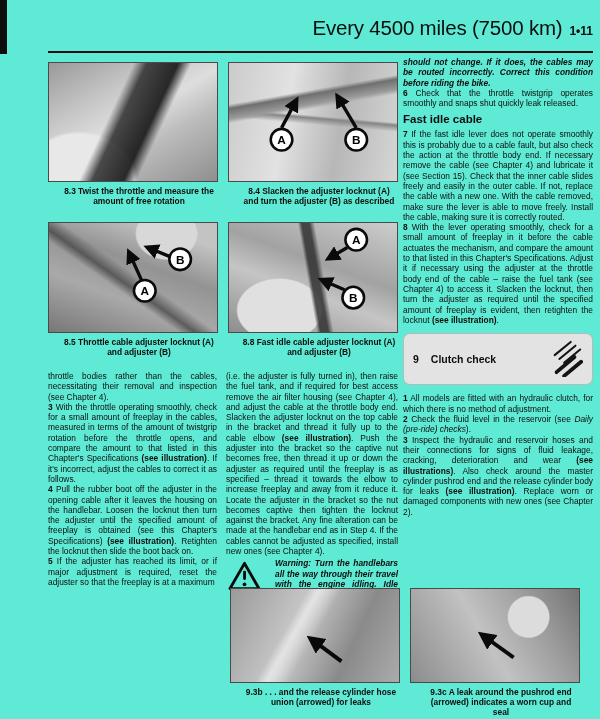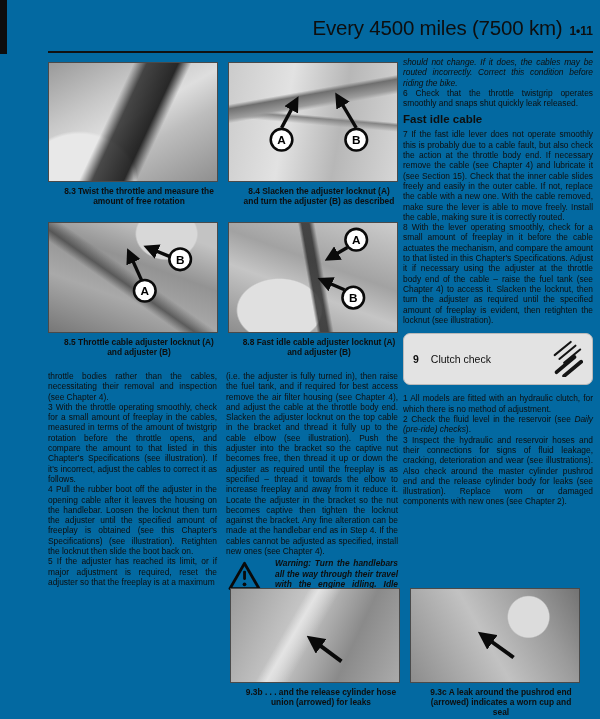--- a/index.html
+++ b/index.html
@@ -1,16 +1,16 @@
 <!DOCTYPE html>
 <html><head>
 <meta charset="utf-8">
 <style>
   html,body{margin:0;padding:0;background:#ffffff;}
-  .page{position:relative;width:600px;height:719px;background:#0369a1;overflow:hidden;
+  .page{position:relative;width:600px;height:719px;background:#5eead4;overflow:hidden;
         font-family:"Liberation Sans",sans-serif;color:#0e0e0e;}
   .corner-tab{position:absolute;left:0;top:0;width:7px;height:54px;background:#0d0d0d;}
   .header{position:absolute;left:48px;top:16px;width:545px;text-align:right;white-space:nowrap;}
   .title{font-size:20.5px;letter-spacing:-0.2px;}
   .pagenum{font-size:12px;font-weight:bold;margin-left:7px;}
   .rule{position:absolute;left:48px;top:51px;width:545px;height:2px;background:#111;}
 
   .fig{position:absolute;}
   .photo{position:relative;width:100%;border:1px solid #4a4a4a;box-sizing:border-box;overflow:hidden;background:#b5b5b5;}
   .h120{height:120px}.h111{height:111px}.h95{height:95px}
@@ -40,32 +40,32 @@
     linear-gradient(115deg, #9a9a9a, #c9c9c9 40%, #8a8a8a 70%, #ababab);}
   .p93c{background:
     radial-gradient(circle at 70% 30%, #dcdcdc 0 15%, transparent 16%),
     linear-gradient(60deg, #8c8c8c, #c2c2c2 45%, #9b9b9b 75%, #737373);}
 
   .overlay{position:absolute;left:0;top:0;width:100%;height:100%;}
   .callout{font-weight:bold;}
 
   .textcol{position:absolute;font-size:8.4px;line-height:10.3px;text-align:justify;}
   .para{margin:0;}
-  .para span.b{font-weight:normal;}
+  .para span.b{font-weight:bold;}
   .para span.i{font-style:italic;}
   .subhead{font-weight:bold;font-size:11.5px;line-height:13px;margin:5px 0 3px;text-align:left;}
   .warning{display:flex;gap:13px;margin-top:2px;align-items:flex-start;}
   .warn-icon{flex:0 0 36px;display:flex;justify-content:center;padding-top:3px;}
   .warn-text{margin:0;text-align:justify;font-weight:bold;font-style:italic;}
   .warn-text span{font-weight:bold;font-style:italic;}
 
   .section-box{background:#e3e3e3;border:1px solid #b9b9b9;border-radius:7px;margin:8px 0;
                padding:5px 9px;display:flex;align-items:center;min-height:36px;box-sizing:border-box;}
   .sec-num{font-weight:bold;font-size:10.5px;margin-right:12px;}
-  .sec-title{font-weight:normal;font-size:10.5px;flex:1;text-align:left;}
+  .sec-title{font-weight:bold;font-size:10.5px;flex:1;text-align:left;}
   .spanner{flex:0 0 auto;}
 </style>
 </head>
 <body>
 
 <svg width="0" height="0" style="position:absolute" aria-hidden="true">
   <defs>
     <marker id="ah" markerWidth="4.6" markerHeight="4.6" refX="3.2" refY="2.3" orient="auto" markerUnits="strokeWidth">
       <path d="M0,0 L4.6,2.3 L0,4.6 Z" fill="#0a0a0a"></path>
     </marker>

